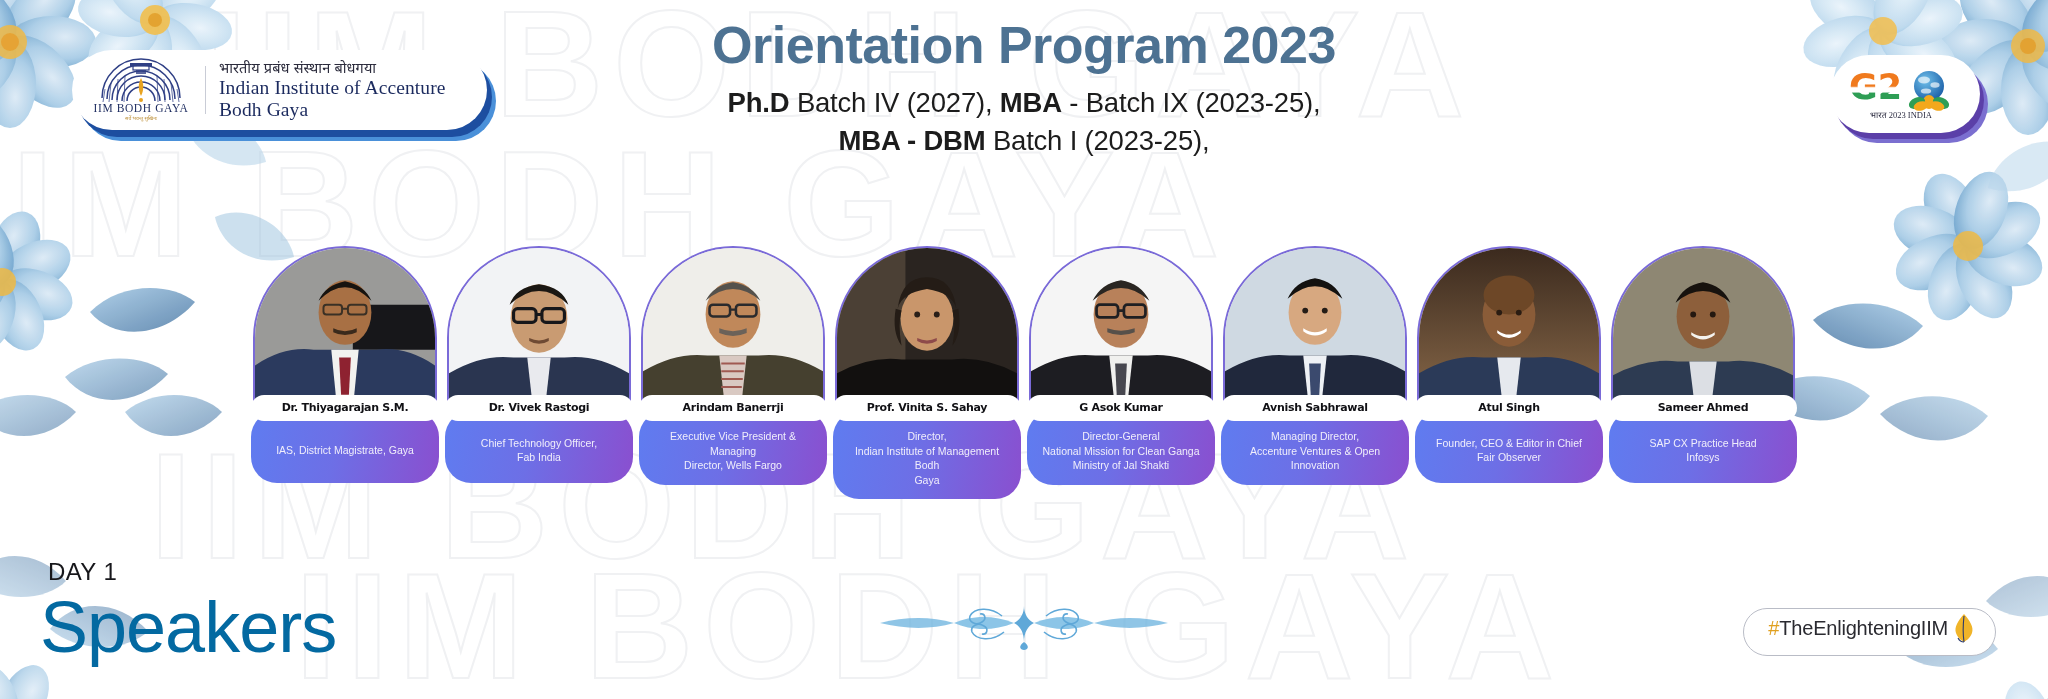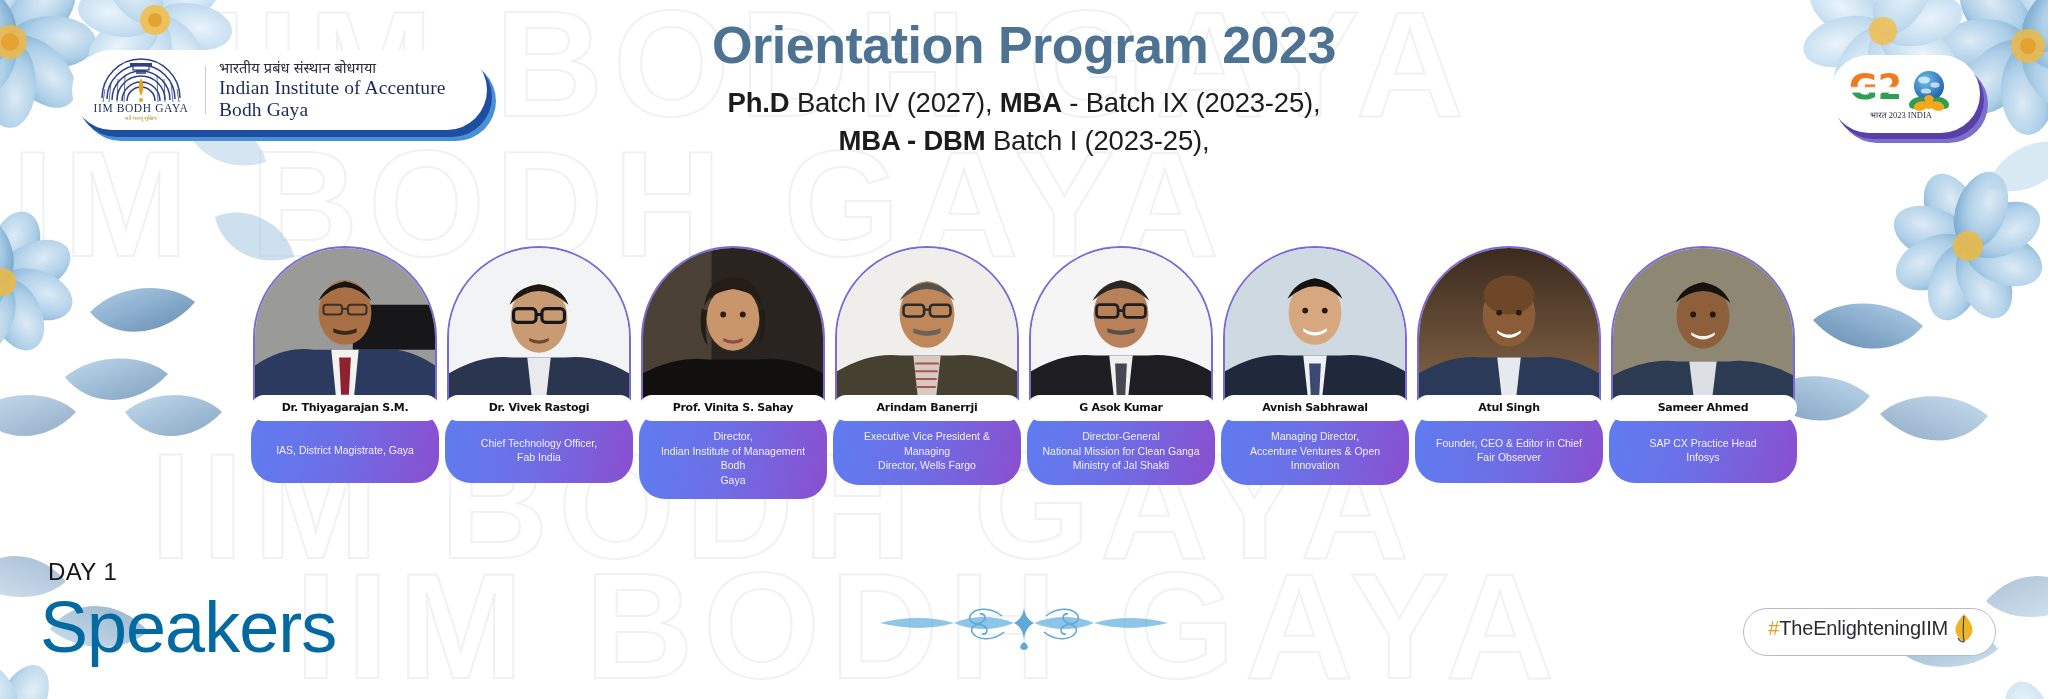--- a/index.html
+++ b/index.html
@@ -474,45 +474,20 @@
       </div>
       <div class="role-card">
         <div class="rl">Chief Technology Officer,
 Fab India</div>
       </div>
     </div>
 
     <div class="speaker">
       <div class="photo-frame">
         <svg class="ph" viewBox="0 0 184 165" preserveAspectRatio="xMidYMid slice">
-          <rect width="184" height="165" fill="#2a2420"></rect>
-          <rect x="0" y="0" width="70" height="165" fill="#6b5b4a" opacity=".5"></rect>
-          <path d="M0 165 L0 128 Q34 110 66 114 L118 114 Q150 110 184 128 L184 165 Z" fill="#12100f"></path>
-          <ellipse cx="92" cy="72" rx="27" ry="33" fill="#c9966b"></ellipse>
-          <path d="M62 62 Q66 30 92 30 Q118 30 122 62 Q118 46 92 42 Q66 46 62 62 Z" fill="#241c16"></path>
-          <path d="M60 62 Q56 86 66 100 Q62 78 66 64 Z" fill="#241c16"></path>
-          <path d="M124 62 Q128 86 118 100 Q122 78 118 64 Z" fill="#241c16"></path>
-          <path d="M82 92 Q92 97 102 92 L102 95 Q92 101 82 95 Z" fill="#8e4a4a"></path>
-          <circle cx="82" cy="68" r="3" fill="#2a1f18"></circle>
-            <circle cx="102" cy="68" r="3" fill="#2a1f18"></circle>
-        </svg>
-      </div>
-      <div class="name-plate">
-        <div class="nm">Prof. Vinita S. Sahay</div>
-      </div>
-      <div class="role-card">
-        <div class="rl">Director,
-Indian Institute of Management Bodh
-Gaya</div>
-      </div>
-    </div>
-
-    <div class="speaker">
-      <div class="photo-frame">
-        <svg class="ph" viewBox="0 0 184 165" preserveAspectRatio="xMidYMid slice">
           <rect width="184" height="165" fill="#efeeea"></rect>
           <path d="M0 165 L0 126 Q34 106 66 110 L118 110 Q150 106 184 126 L184 165 Z" fill="#45402f"></path>
           <path d="M78 110 L106 110 L100 165 L84 165 Z" fill="#d9c9c2"></path>
           <g stroke="#a05a52" stroke-width="2">
             <line x1="80" y1="118" x2="104" y2="118"></line>
               <line x1="80" y1="126" x2="103" y2="126"></line>
             <line x1="80" y1="134" x2="102" y2="134"></line>
               <line x1="80" y1="142" x2="101" y2="142"></line>
           </g>
           <ellipse cx="92" cy="68" rx="28" ry="34" fill="#c0885a"></ellipse>
@@ -528,20 +503,45 @@
       </div>
       <div class="role-card">
         <div class="rl">Executive Vice President &amp; Managing
 Director, Wells Fargo</div>
       </div>
     </div>
 
     <div class="speaker">
       <div class="photo-frame">
         <svg class="ph" viewBox="0 0 184 165" preserveAspectRatio="xMidYMid slice">
+          <rect width="184" height="165" fill="#2a2420"></rect>
+          <rect x="0" y="0" width="70" height="165" fill="#6b5b4a" opacity=".5"></rect>
+          <path d="M0 165 L0 128 Q34 110 66 114 L118 114 Q150 110 184 128 L184 165 Z" fill="#12100f"></path>
+          <ellipse cx="92" cy="72" rx="27" ry="33" fill="#c9966b"></ellipse>
+          <path d="M62 62 Q66 30 92 30 Q118 30 122 62 Q118 46 92 42 Q66 46 62 62 Z" fill="#241c16"></path>
+          <path d="M60 62 Q56 86 66 100 Q62 78 66 64 Z" fill="#241c16"></path>
+          <path d="M124 62 Q128 86 118 100 Q122 78 118 64 Z" fill="#241c16"></path>
+          <path d="M82 92 Q92 97 102 92 L102 95 Q92 101 82 95 Z" fill="#8e4a4a"></path>
+          <circle cx="82" cy="68" r="3" fill="#2a1f18"></circle>
+            <circle cx="102" cy="68" r="3" fill="#2a1f18"></circle>
+        </svg>
+      </div>
+      <div class="name-plate">
+        <div class="nm">Prof. Vinita S. Sahay</div>
+      </div>
+      <div class="role-card">
+        <div class="rl">Director,
+Indian Institute of Management Bodh
+Gaya</div>
+      </div>
+    </div>
+
+    <div class="speaker">
+      <div class="photo-frame">
+        <svg class="ph" viewBox="0 0 184 165" preserveAspectRatio="xMidYMid slice">
           <rect width="184" height="165" fill="#f5f5f5"></rect>
           <path d="M0 165 L0 126 Q34 106 66 110 L118 110 Q150 106 184 126 L184 165 Z" fill="#1d1d22"></path>
           <path d="M80 110 L104 110 L98 165 L86 165 Z" fill="#f0f0ee"></path>
           <path d="M86 118 L98 118 L96 158 L88 158 Z" fill="#47474f"></path>
           <ellipse cx="92" cy="68" rx="28" ry="34" fill="#b8815a"></ellipse>
           <path d="M63 54 Q92 28 121 54 Q112 36 92 33 Q72 36 63 54 Z" fill="#2a2622"></path>
           <rect x="67" y="58" width="22" height="13" rx="3.5" fill="none" stroke="#1f1f22" stroke-width="2.8"></rect>
           <rect x="95" y="58" width="22" height="13" rx="3.5" fill="none" stroke="#1f1f22" stroke-width="2.8"></rect>
           <line x1="89" y1="64" x2="95" y2="64" stroke="#1f1f22" stroke-width="2.6"></line>
           <path d="M78 82 Q92 87 106 82 L106 86 Q92 92 78 86 Z" fill="#57504a"></path>

